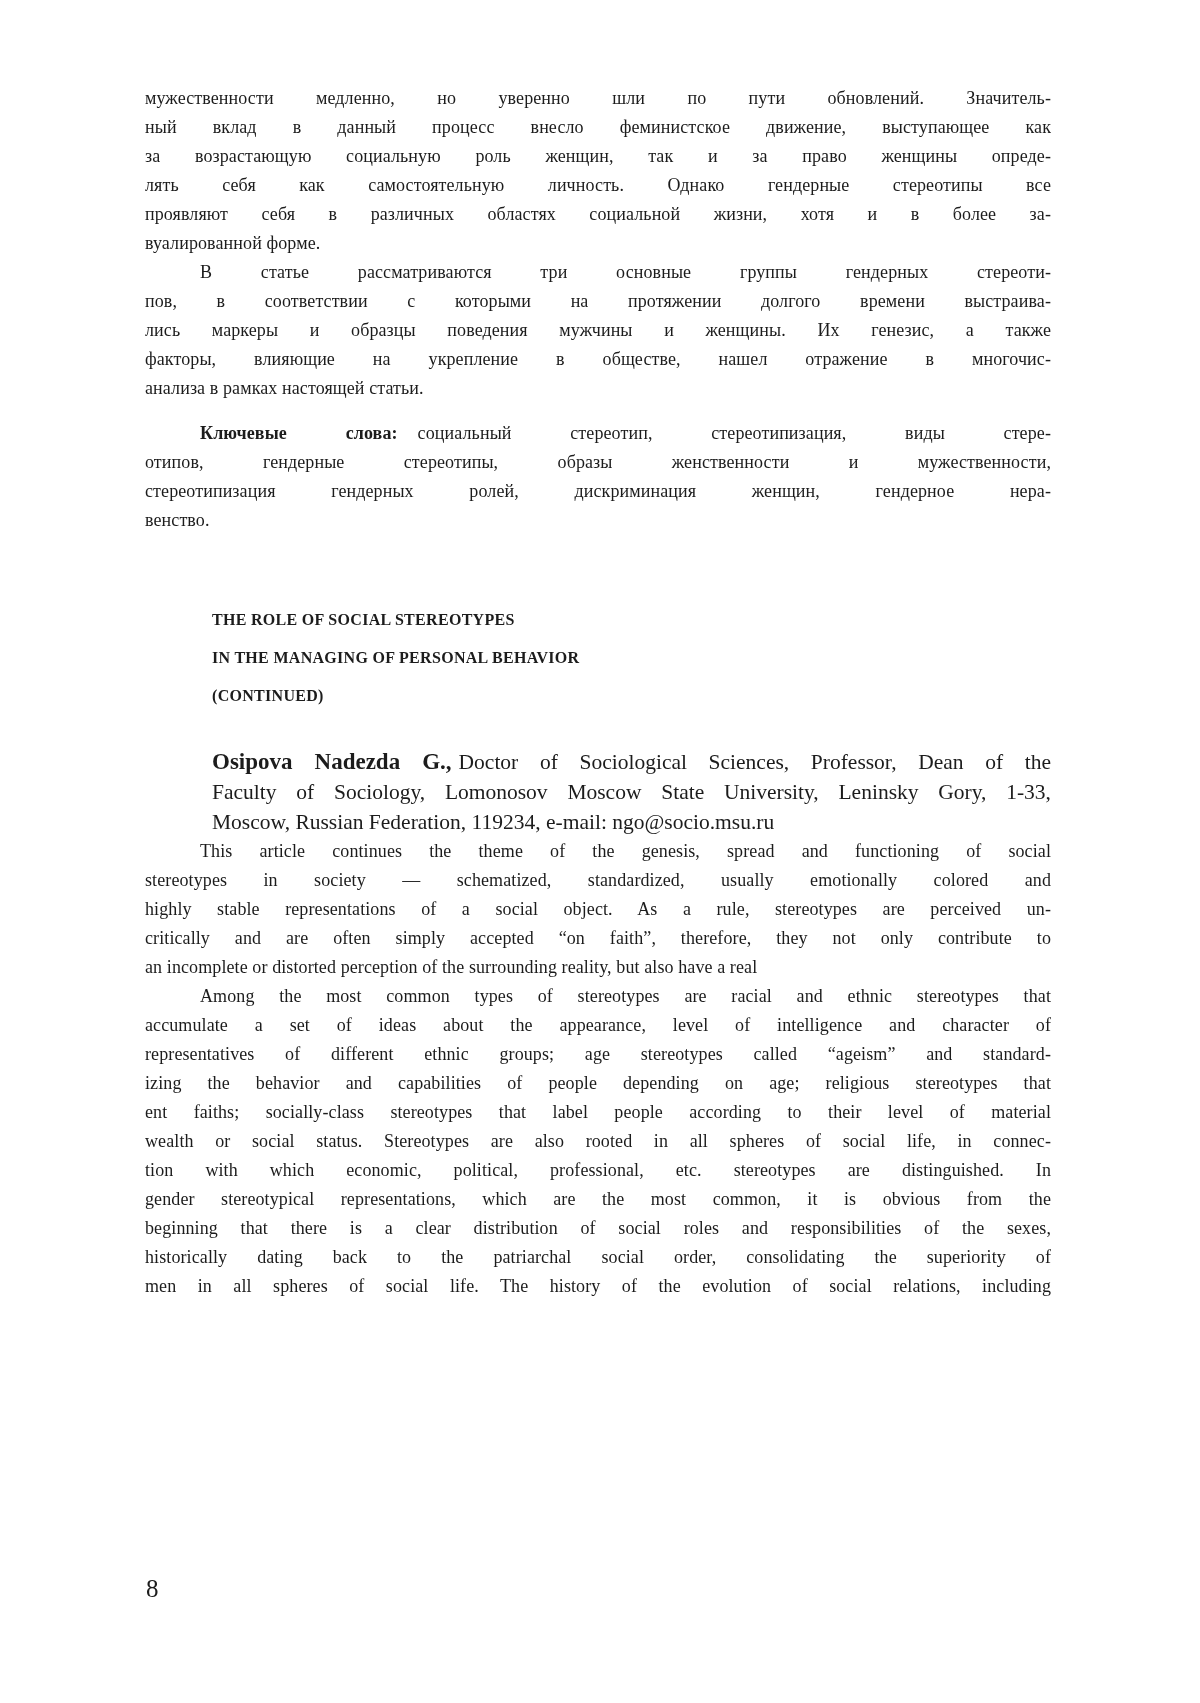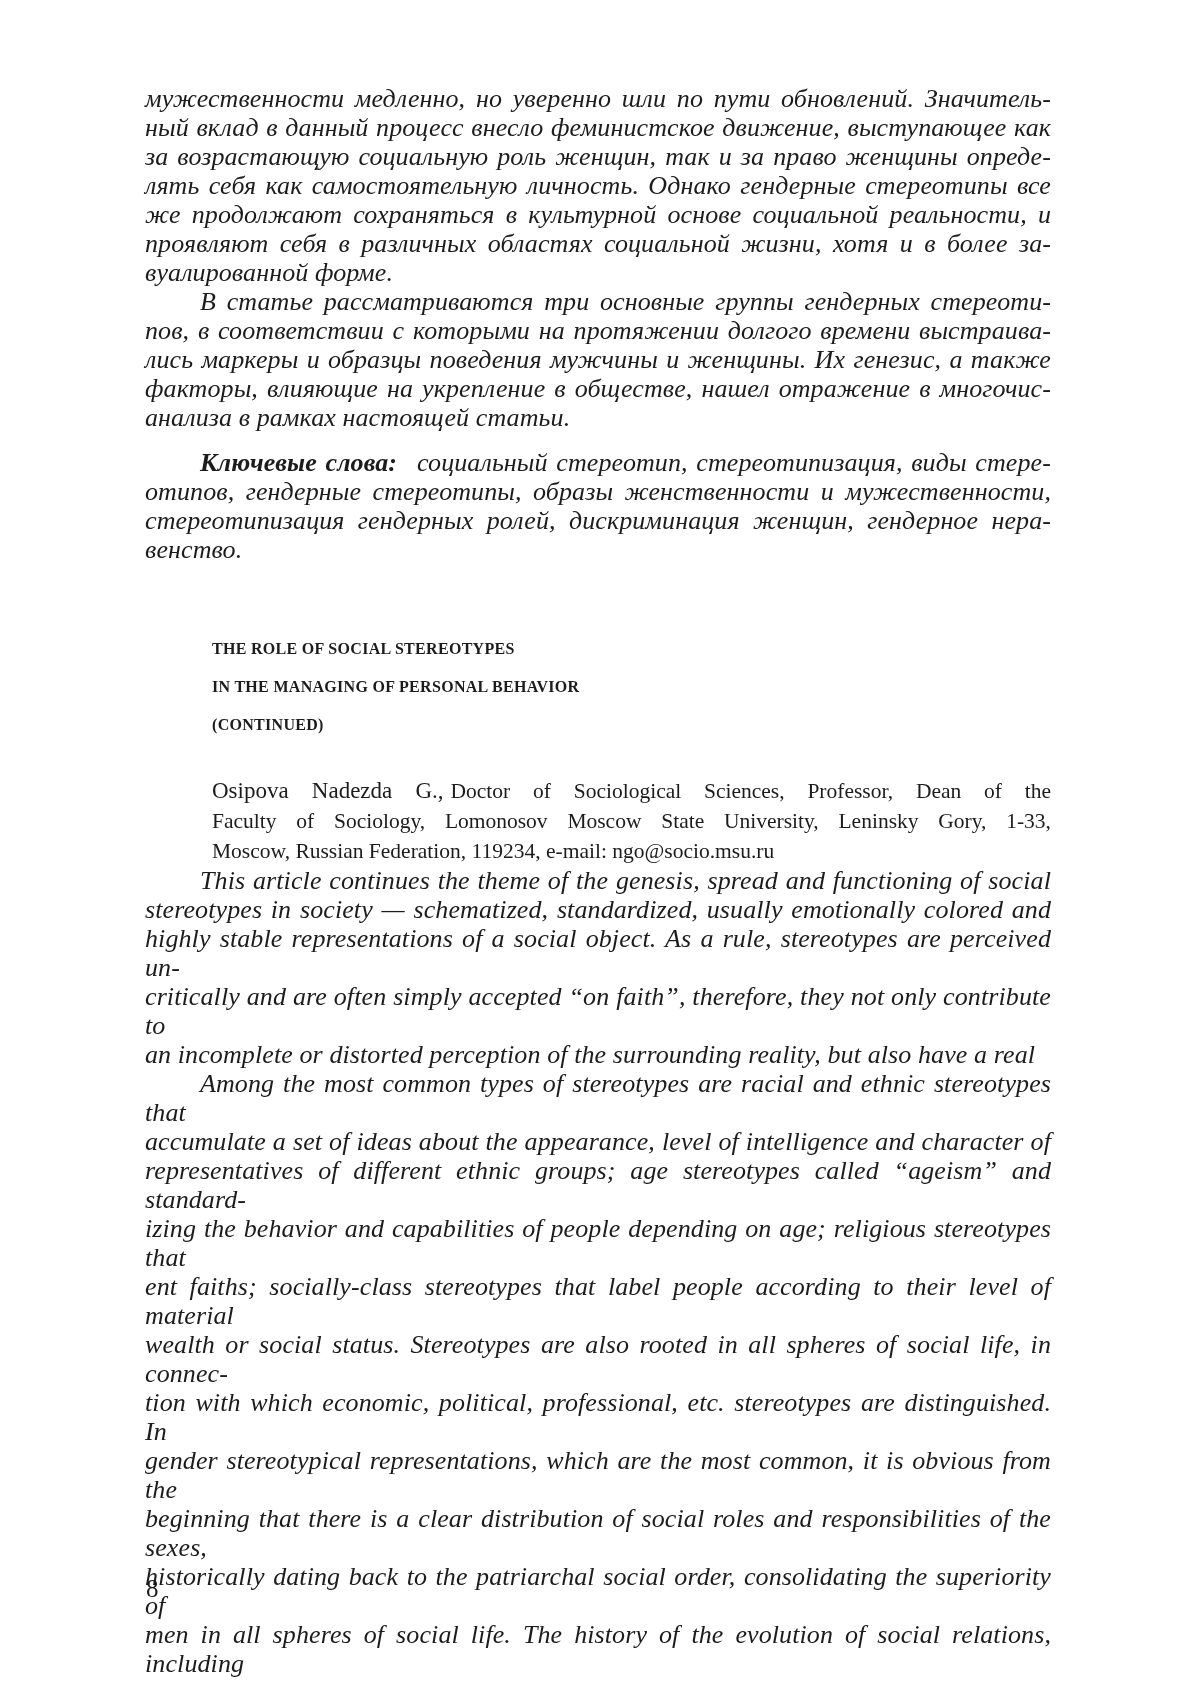--- a/index.html
+++ b/index.html
@@ -17,22 +17,21 @@
     overflow: hidden;
   }
   .textblock {
     position: absolute;
     left: 145px;
     top: 84px;
     width: 906px;
   }
   
   .abs {
-    font-style: italic;
-    font-size: 26px;
+    font-size: 18px;
     line-height: 29px;
     letter-spacing: 0.1px;
   }
   [data-lines] > div {
     text-align: justify;
     text-align-last: justify;
   }
   [data-lines] > div:last-child {
     text-align-last: left;
   }
@@ -65,21 +64,21 @@
   }
   .author-block {
     margin-top: 32px;
     margin-left: 67px;
     width: 839px;
     font-style: normal;
     font-size: 21.5px;
     line-height: 30px;
   }
   .author-name {
-    font-weight: normal;
+    font-weight: bold;
     font-size: 23px;
     margin-right: 7px;
   }
   .en-abstract-1 {
   }
   .page-number {
     position: absolute;
     left: 146px;
     top: 1574px;
     font-style: normal;
@@ -91,21 +90,20 @@
 <body>
 
 <div class="page">
   <div class="textblock">
 
     <div class="abs" data-lines="russian_abstract.p1_lines">
         <div>мужественности медленно, но уверенно шли по пути обновлений. Значитель-</div>
         <div>ный вклад в данный процесс внесло феминистское движение, выступающее как</div>
         <div>за возрастающую социальную роль женщин, так и за право женщины опреде-</div>
         <div>лять себя как самостоятельную личность. Однако гендерные стереотипы все</div>
-        <div>же продолжают сохраняться в культурной основе социальной реальности, и</div>
         <div>проявляют себя в различных областях социальной жизни, хотя и в более за-</div>
         <div>вуалированной форме.</div>
       </div>
 
     <div class="abs indent-first" data-lines="russian_abstract.p2_lines">
         <div>В статье рассматриваются три основные группы гендерных стереоти-</div>
         <div>пов, в соответствии с которыми на протяжении долгого времени выстраива-</div>
         <div>лись маркеры и образцы поведения мужчины и женщины. Их генезис, а также</div>
         <div>факторы, влияющие на укрепление в обществе, нашел отражение в многочис-</div>
         <div>анализа в рамках настоящей статьи.</div>

